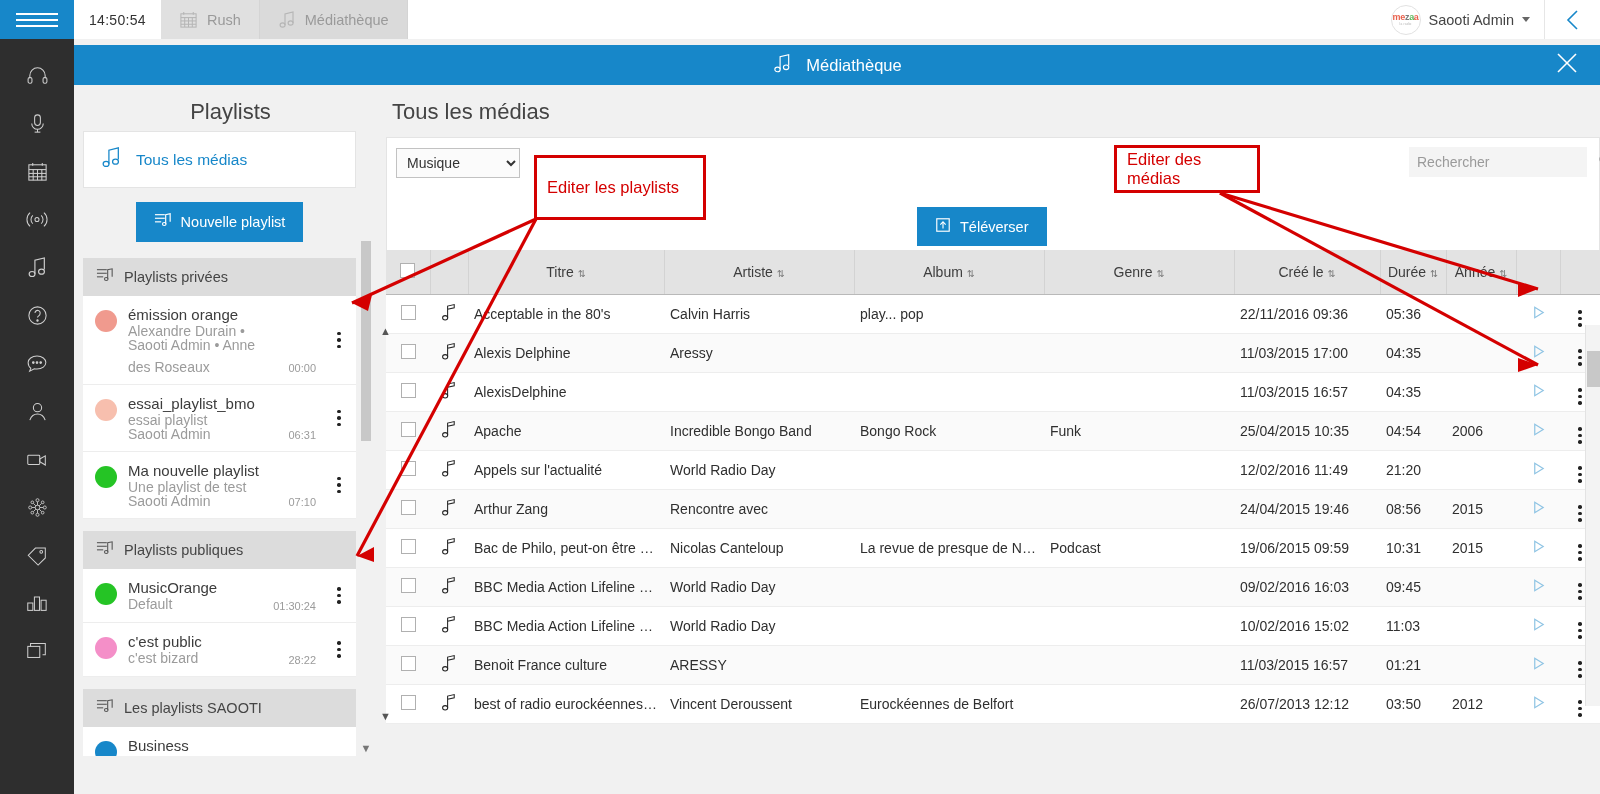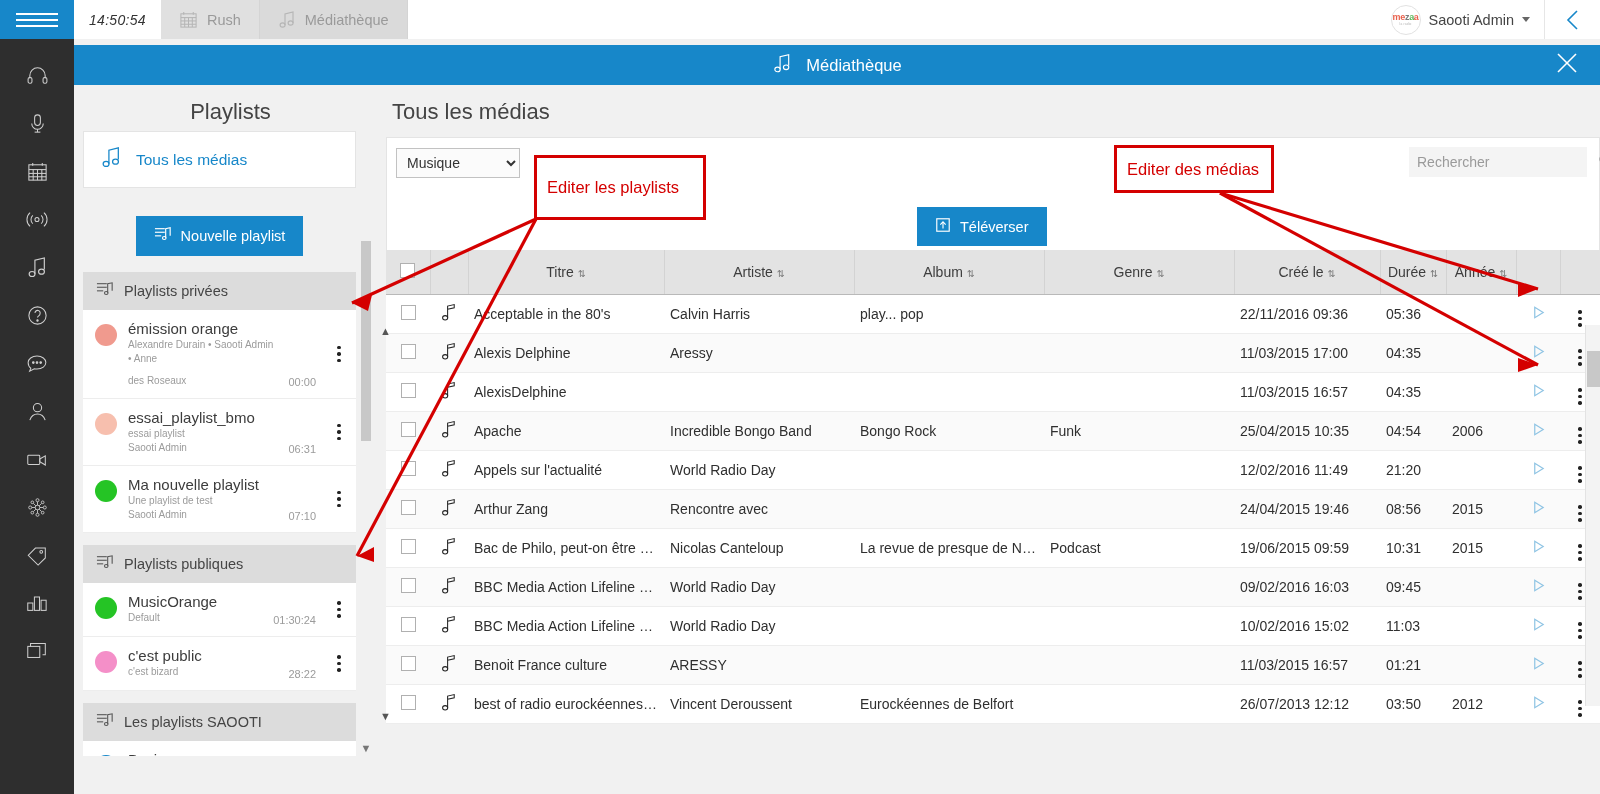--- a/index.html
+++ b/index.html
@@ -8,21 +8,21 @@
     font-family: "Liberation Sans", sans-serif;
     background: #ffffff;
     overflow: hidden;
   }
   .app { position: relative; width: 1600px; height: 794px; background:#f1f1f1; }
 
   
   .topbar { position:absolute; top:0; left:0; width:1600px; height:39px; background:#ffffff; display:flex; align-items:stretch; }
   .hamburger { width:74px; height:39px; background:#1787c9; display:flex; flex-direction:column; justify-content:center; align-items:center; gap:4px; cursor:pointer; }
   .hamburger span { display:block; width:42px; height:2px; background:#ffffff; }
-  .clock { display:flex; align-items:center; padding:0 15px; font-size:14px; color:#333; letter-spacing:0.3px;font-style:italic; }
+  .clock { display:flex; align-items:center; padding:0 15px; font-size:14px; color:#333; letter-spacing:0.3px; }
   .tab { display:flex; align-items:center; gap:9px; padding:0 18px; background:#e0e0e0; color:#9a9a9a; font-size:14.5px; cursor:pointer; border-right:1px solid #d4d4d4;}
   .tab.alt { background:#dadada; }
   .tab svg { display:block; }
   .topbar-spacer { flex:1; }
   .user-area { display:flex; align-items:center; gap:8px; padding:0 14px; cursor:pointer; }
   .logo-circle { width:30px; height:30px; border-radius:50%; border:1px solid #e2e2e2; display:flex; flex-direction:column; align-items:center; justify-content:center; background:#fff; overflow:hidden;}
   .logo-text { font-size:9px; font-weight:bold; letter-spacing:-0.3px; line-height:9px;}
   .logo-text .m{color:#e8604c;} .logo-text .e{color:#e8604c;} .logo-text .z{color:#7a7a7a;}
   .logo-text .a1{color:#5cb85c;} .logo-text .a2{color:#e8604c;}
   .logo-sub { font-size:3.2px; color:#b4b4b4; letter-spacing:0.2px; }
@@ -43,28 +43,28 @@
   
   .body-area { position:absolute; top:85px; left:74px; right:0; bottom:0; background:#f1f1f1; display:flex; }
 
   
   .playlists-col { width:310px; position:relative; padding:0 0 0 0; }
   .playlists-title { font-size:22px; color:#444; padding:14px 0 10px 9px; font-weight:400;text-align:center; }
   .pl-scroll { position:absolute; top:46px; left:9px; right:22px; bottom:38px; overflow:hidden; }
   .card { background:#fff; border:1px solid #e4e4e4; }
   .all-media { display:flex; align-items:center; gap:14px; padding:14px 16px; cursor:pointer; }
   .all-media-label { color:#1787c9; font-size:15.5px; }
-  .newpl-wrap { display:flex; justify-content:center; padding:28px 0 16px; }
+  .newpl-wrap { display:flex; justify-content:center; padding:14px 0 16px; }
   .btn-primary { background:#1787c9; color:#fff; border:none; font-size:14.5px; padding:10px 18px; display:flex; align-items:center; gap:9px; cursor:pointer; font-family:"Liberation Sans",sans-serif; }
   .group-head { background:#dcdcdc; display:flex; align-items:center; gap:10px; padding:9px 13px; font-size:14.5px; color:#454545; }
   .pl-item { background:#fff; border-bottom:1px solid #ededed; display:flex; align-items:flex-start; padding:10px 9px 10px 12px; gap:11px; cursor:pointer; position:relative; min-height:54px; }
   .dot { width:22px; height:22px; border-radius:50%; flex:0 0 22px; margin-top:4px; }
   .pl-texts { flex:1; min-width:0; }
   .pl-name { font-size:15px; color:#3c3c3c; line-height:18px; }
-  .pl-sub { font-size:10px; color:#9b9b9b; line-height:14px; }
+  .pl-sub { font-size:14px; color:#9b9b9b; line-height:14px; }
   .pl-dur { font-size:11px; color:#9b9b9b; align-self:flex-end; padding-right:4px; white-space:nowrap; }
   .kebab { width:16px; display:flex; flex-direction:column; align-items:center; justify-content:center; gap:3px; align-self:center; cursor:pointer; }
   .kebab i { width:3.5px; height:3.5px; background:#222; border-radius:50%; display:block; }
   .group-gap { height:12px; }
   .pl-scrollbar { position:absolute; top:46px; right:6px; bottom:38px; width:12px; background:#f1f1f1; }
   .pl-thumb { position:absolute; top:110px; left:1px; width:10px; height:200px; background:#c8c8c8; }
   .pl-arrow { position:absolute; right:6px; width:12px; text-align:center; font-size:11px; color:#777; cursor:pointer; }
 
   
   .media-col { flex:1; position:relative; background:#f1f1f1; padding-left:8px; }
@@ -802,17 +802,17 @@
       <polygon points="357,556 374,547 374,562"></polygon>
       <polygon points="1538,289 1518,283 1518,297"></polygon>
       <polygon points="1538,365 1518,358 1518,372"></polygon>
     </g>
   </svg>
 
   <div class="anno-box" style="left:534px; top:155px; width:172px; height:65px;">
     <span>Editer les playlists</span>
   </div>
 
-  <div class="anno-box" style="left:1114px; top:145px; width:160px; height:48px;">
+  <div class="anno-box" style="left:1114px; top:145px; width:146px; height:48px;">
     <span>Editer des médias</span>
   </div>
 
 </div>
 
 </body></html>

